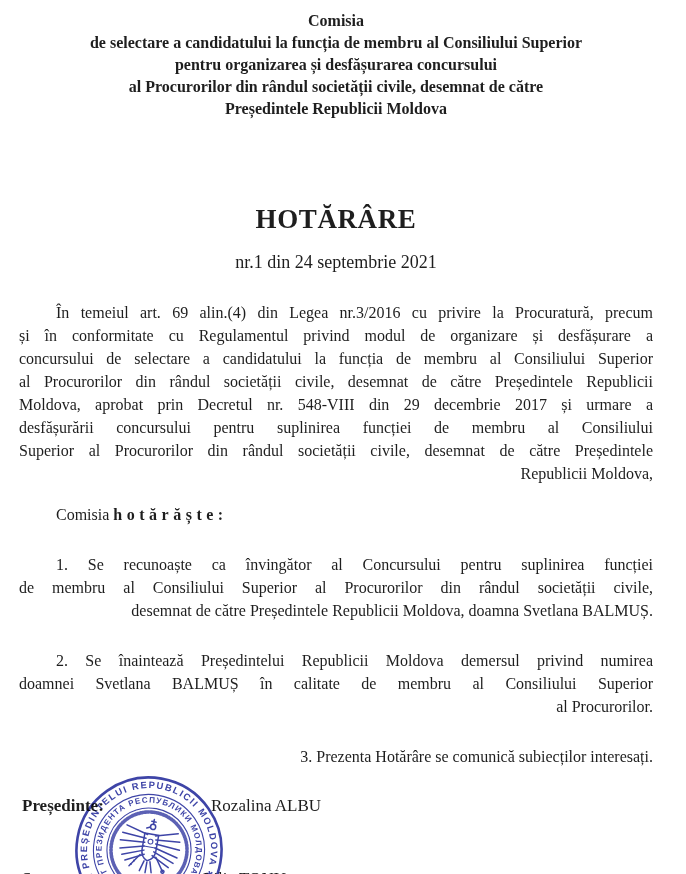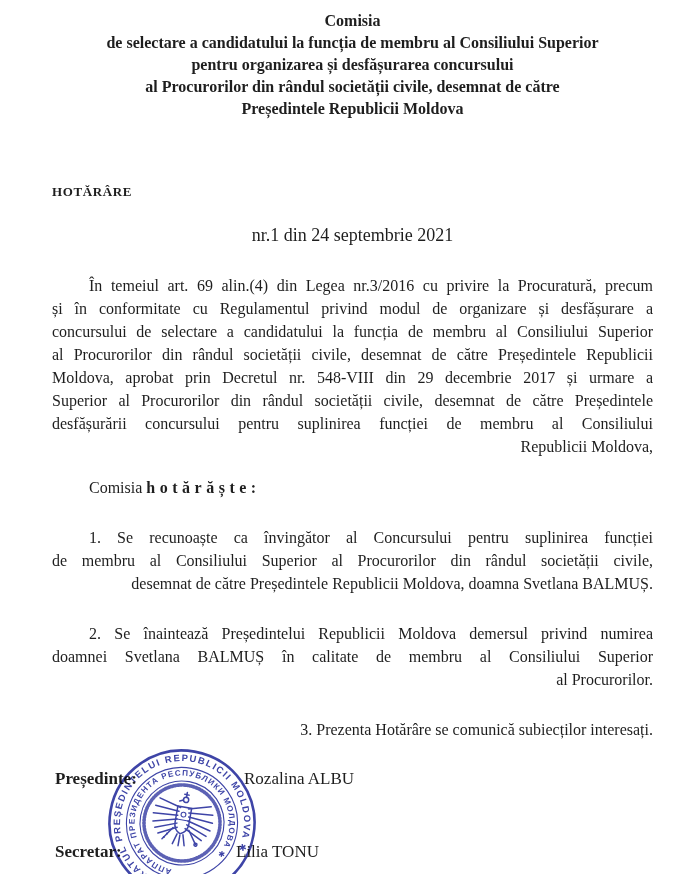--- a/index.html
+++ b/index.html
@@ -5,32 +5,32 @@
   html,body { margin:0; padding:0; background:#ffffff; }
   body {
     width:686px; height:874px; overflow:hidden;
     font-family:"Liberation Serif","DejaVu Serif",serif;
     color:#1e1e1e;
     -webkit-font-smoothing:antialiased;
   }
   .page {
     position:relative;
     width:686px; height:874px;
-    padding:10px 33px 0 52px;
+    padding:10px 33px 0 19px;
     box-sizing:border-box;
     background:#ffffff;
   }
   
   .doc-header { text-align:center; font-weight:bold; font-size:16px; line-height:22px; }
   .doc-header div { white-space:nowrap; }
   
   .doc-title {
-    margin:60px 0 0 0;
-    font-weight:bold;
-    font-size:13px; letter-spacing:0.6px; line-height:24px;
+    margin:87px 0 0 0;
+    text-align:center; font-weight:bold;
+    font-size:27px; letter-spacing:0.6px; line-height:24px;
   }
   .doc-subtitle { margin-top:20px; text-align:center; font-size:18px; line-height:23px; }
   
   .bodytext { font-size:16px; line-height:23px; }
   .jline { text-align:justify; text-align-last:justify; }
   .jline-last { text-align:right; }
   .indent { text-indent:37px;margin-top:27px; }
   .preamble { margin-top:27px; }
   .decision { margin-top:18px; }
   .decision .verb { font-weight:bold; letter-spacing:4.5px; }
@@ -76,22 +76,22 @@
   <div class="doc-title">HOTĂRÂRE</div>
 
   <div class="doc-subtitle">nr.1 din 24 septembrie 2021</div>
 
   <div class="bodytext preamble">
     <div class="jline indent">În temeiul art. 69 alin.(4) din Legea nr.3/2016 cu privire la Procuratură, precum</div>
     <div class="jline">și în conformitate cu Regulamentul privind modul de organizare și desfășurare a</div>
     <div class="jline">concursului de selectare a candidatului la funcția de membru al Consiliului Superior</div>
     <div class="jline">al Procurorilor din rândul societății civile, desemnat de către Președintele Republicii</div>
     <div class="jline">Moldova, aprobat prin Decretul nr. 548-VIII din 29 decembrie 2017 și urmare a</div>
+    <div class="jline">desfășurării concursului pentru suplinirea funcției de membru al Consiliului</div>
     <div class="jline">Superior al Procurorilor din rândul societății civile, desemnat de către Președintele</div>
-    <div class="jline">desfășurării concursului pentru suplinirea funcției de membru al Consiliului</div>
     <div class="jline-last">Republicii Moldova,</div>
   </div>
 
   <div class="bodytext decision indent">
     <span>Comisia</span>
     <span class="verb">hotărăște:</span>
   </div>
 
   <div class="bodytext item-1">
     <div class="jline indent">1. Se recunoaște ca învingător al Concursului pentru suplinirea funcției</div>

